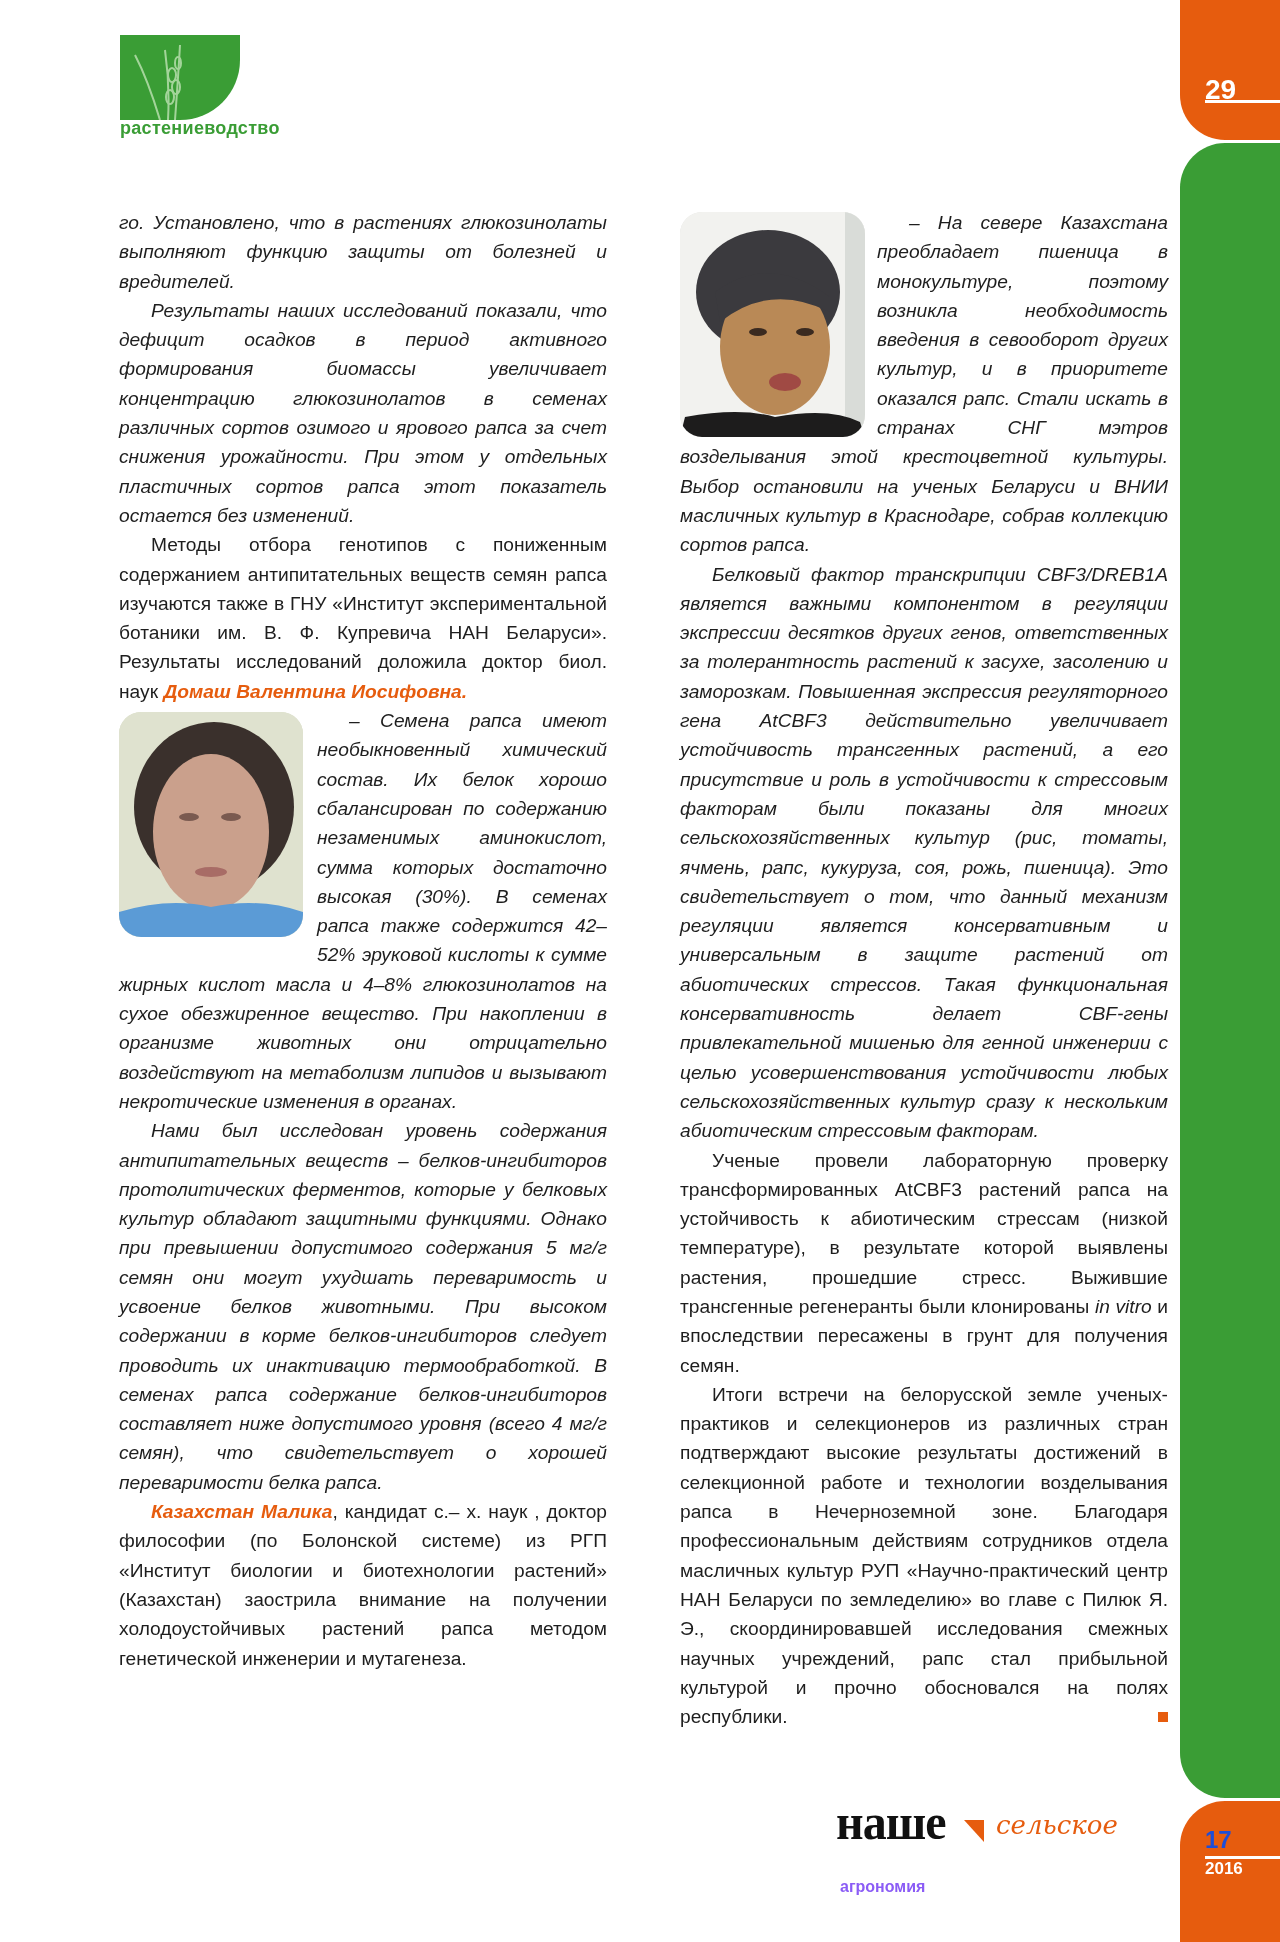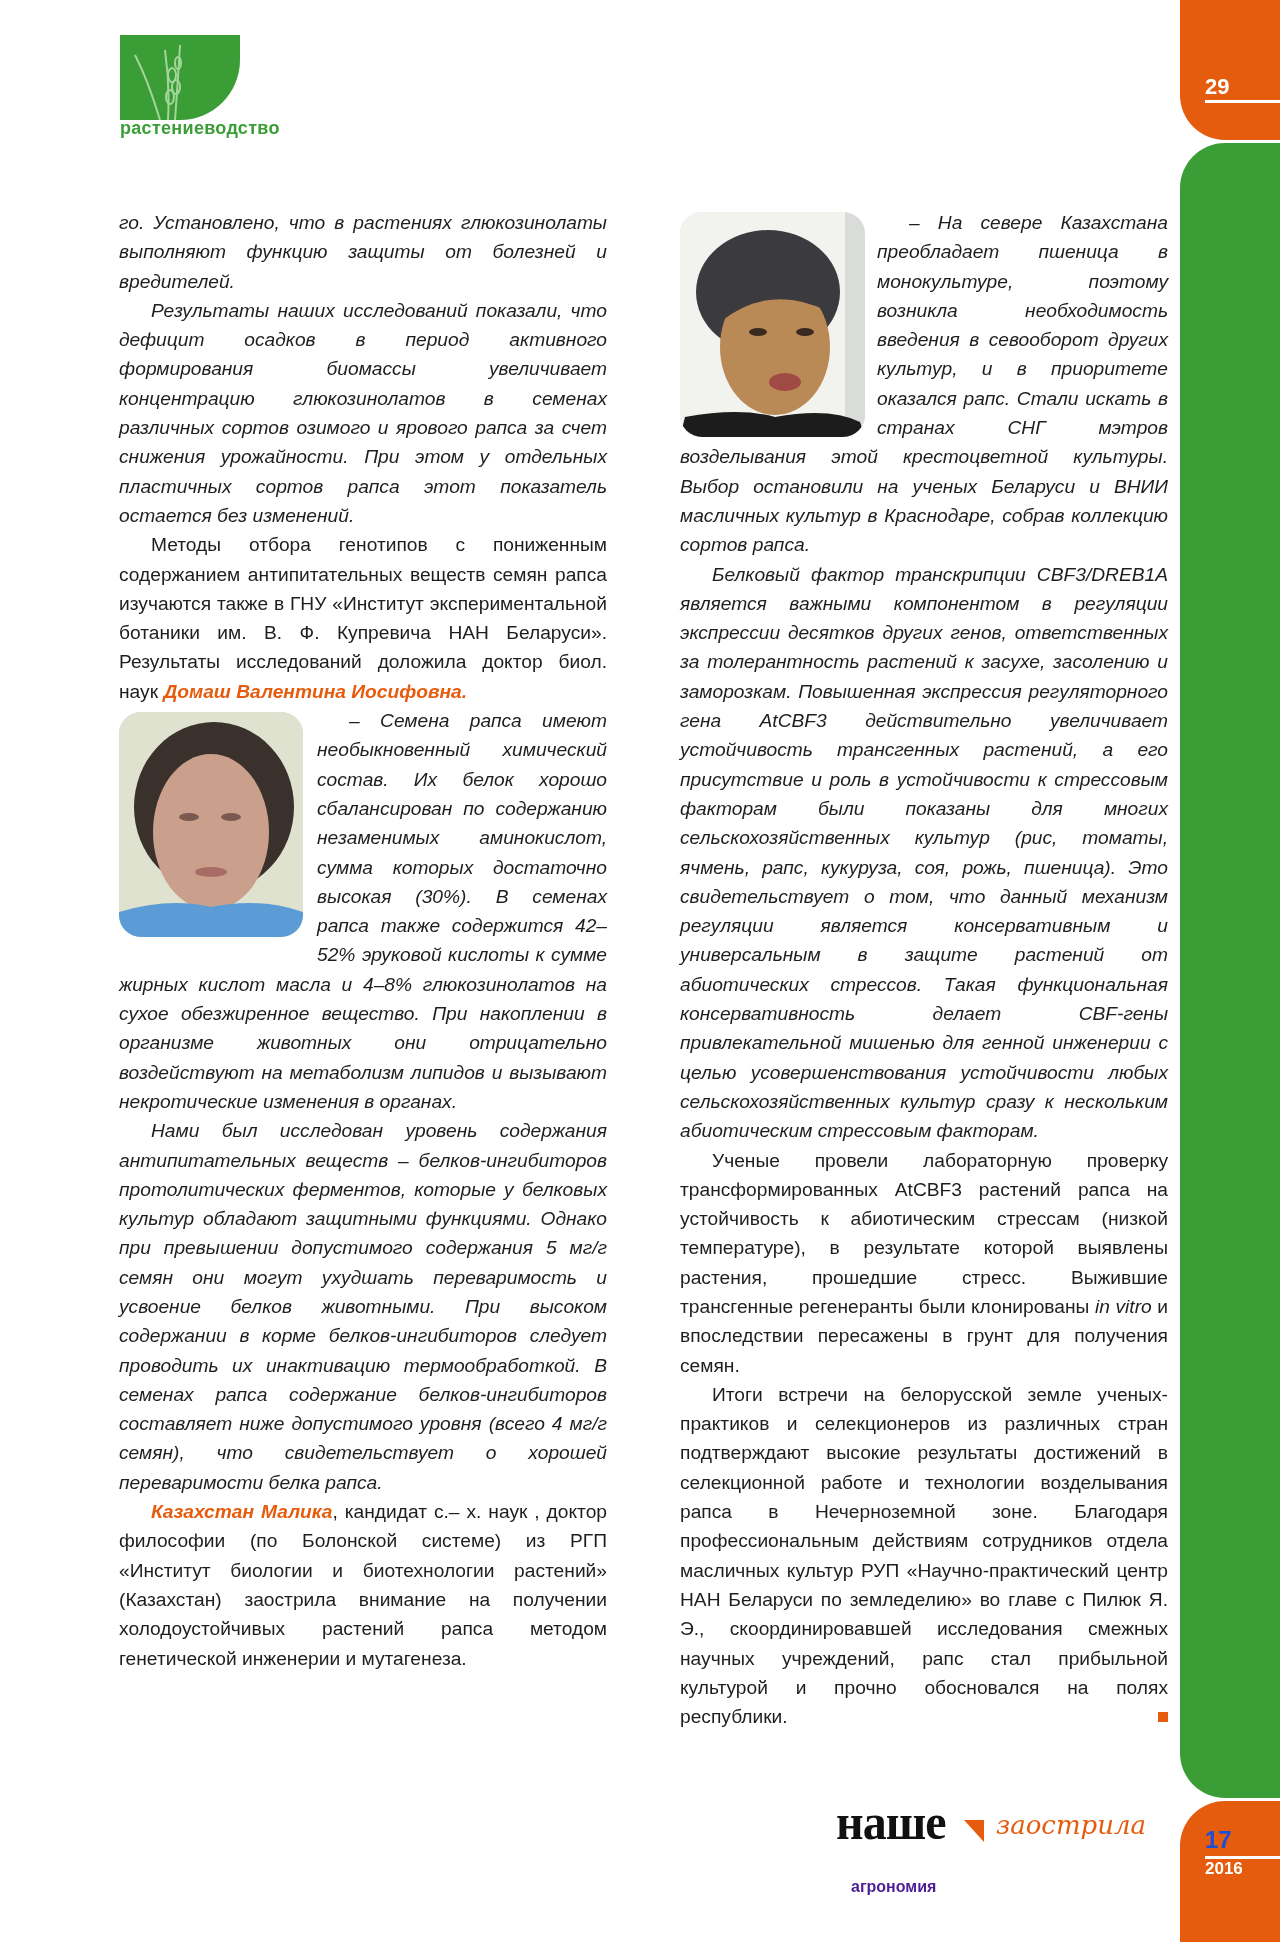--- a/index.html
+++ b/index.html
@@ -27,21 +27,21 @@
   .tab-green {
     position:absolute; left:1180px; top:143px; width:120px; height:1655px;
     background:#3a9d35; border-top-left-radius:45px; border-bottom-left-radius:45px;
   }
   .tab-orange-bottom {
     position:absolute; left:1180px; top:1801px; width:120px; height:160px;
     background:#e65c0e; border-top-left-radius:45px;
   }
   .page-num {
     position:absolute; left:1205px; top:74px;
-    color:#fff; font-weight:bold; font-size:22px;
+    color:#fff; font-weight:bold; font-size:28px;
   }
   .page-num-line { position:absolute; left:1205px; top:100px; width:80px; height:3px; background:#fff; }
   .issue-num { position:absolute; left:1205px; top:1826px; color:#1d4ed8; font-weight:bold; font-size:24px; }
   .issue-line { position:absolute; left:1205px; top:1856px; width:80px; height:3px; background:#fff; }
   .issue-year { position:absolute; left:1205px; top:1859px; color:#fff; font-weight:bold; font-size:17px; }
 
   
   .col {
     position:absolute; top:208px; width:488px;
     font-size:19.2px; line-height:29.3px; text-align:justify;
@@ -57,21 +57,21 @@
   }
   .photo-left { float:left; width:184px; height:225px; margin:6px 14px 4px 0; background:#d8dcc6; }
   .photo-right { float:left; width:185px; height:225px; margin:4px 12px 4px 0; background:#e5e5e2; }
   .end-mark { display:inline-block; width:10px; height:10px; background:#e65c0e; float:right; margin-top:10px; }
 
   
   .brand { position:absolute; left:836px; top:1798px; width:330px; height:100px; }
   .brand-line1 { position:absolute; left:0; top:0; font-family:"Liberation Serif", serif; font-weight:bold; font-size:48px; color:#111; letter-spacing:-1px; line-height:48px; transform:scaleY(1.05); }
   .brand-line2 { position:absolute; left:0; top:36px; font-family:"Liberation Serif", serif; font-weight:bold; font-size:46px; color:#111; letter-spacing:-1.5px; line-height:46px; }
   .brand-script { position:absolute; left:160px; top:12px; font-family:"DejaVu Serif", serif; font-style:italic; font-size:26px; color:#e65c0e; }
-  .brand-sub { position:absolute; left:15px; top:80px; font-weight:bold; font-size:16px; color:#4c1d95; }
+  .brand-sub { position:absolute; left:4px; top:80px; font-weight:bold; font-size:16px; color:#8b5cf6; }
   .brand-tri { position:absolute; left:128px; top:22px; width:0; height:0; border-left:20px solid transparent; border-top:22px solid #e65c0e; }
 </style>
 </head>
 <body>
 
 <div class="logo-box">
   <svg width="120" height="85">
     <g stroke="#bfe3b4" stroke-width="2" fill="none" opacity="0.8">
       <path d="M15 20 Q28 45 40 85"></path>
       <path d="M45 15 Q50 50 48 85"></path>
@@ -130,15 +130,15 @@
   </div>
   <p class="it ind">– На севере Казахстана преобладает пшеница в монокультуре, поэтому возникла необходимость введения в севооборот других культур, и в приоритете оказался рапс. Стали искать в странах СНГ мэтров возделывания этой крестоцветной культуры. Выбор остановили на ученых Беларуси и ВНИИ масличных культур в Краснодаре, собрав коллекцию сортов рапса.</p>
   <p class="it ind">Белковый фактор транскрипции CBF3/DREB1A является важными компонентом в регуляции экспрессии десятков других генов, ответственных за толерантность растений к засухе, засолению и заморозкам. Повышенная экспрессия регуляторного гена AtCBF3 действительно увеличивает устойчивость трансгенных растений, а его присутствие и роль в устойчивости к стрессовым факторам были показаны для многих сельскохозяйственных культур (рис, томаты, ячмень, рапс, кукуруза, соя, рожь, пшеница). Это свидетельствует о том, что данный механизм регуляции является консервативным и универсальным в защите растений от абиотических стрессов. Такая функциональная консервативность делает CBF-гены привлекательной мишенью для генной инженерии с целью усовершенствования устойчивости любых сельскохозяйственных культур сразу к нескольким абиотическим стрессовым факторам.</p>
   <p class="ind"><span>Ученые провели лабораторную проверку трансформированных AtCBF3 растений рапса на устойчивость к абиотическим стрессам (низкой температуре), в результате которой выявлены растения, прошедшие стресс. Выжившие трансгенные регенеранты были клонированы </span><span class="it">in vitro</span><span> и впоследствии пересажены в грунт для получения семян.</span></p>
   <p class="ind"><span>Итоги встречи на белорусской земле ученых-практиков и селекционеров из различных стран подтверждают высокие результаты достижений в селекционной работе и технологии возделывания рапса в Нечерноземной зоне. Благодаря профессиональным действиям сотрудников отдела масличных культур РУП «Научно-практический центр НАН Беларуси по земледелию» во главе с Пилюк Я. Э., скоординировавшей исследования смежных научных учреждений, рапс стал прибыльной культурой и прочно обосновался на полях республики.</span><span class="end-mark"></span></p>
 </div>
 
 <div class="brand">
   <div class="brand-line1">наше</div>
   <div class="brand-tri"></div>
-  <div class="brand-script">заострила</div>
+  <div class="brand-script">сельское</div>
   <div class="brand-sub">агрономия</div>
 </div>
 
 </body></html>

